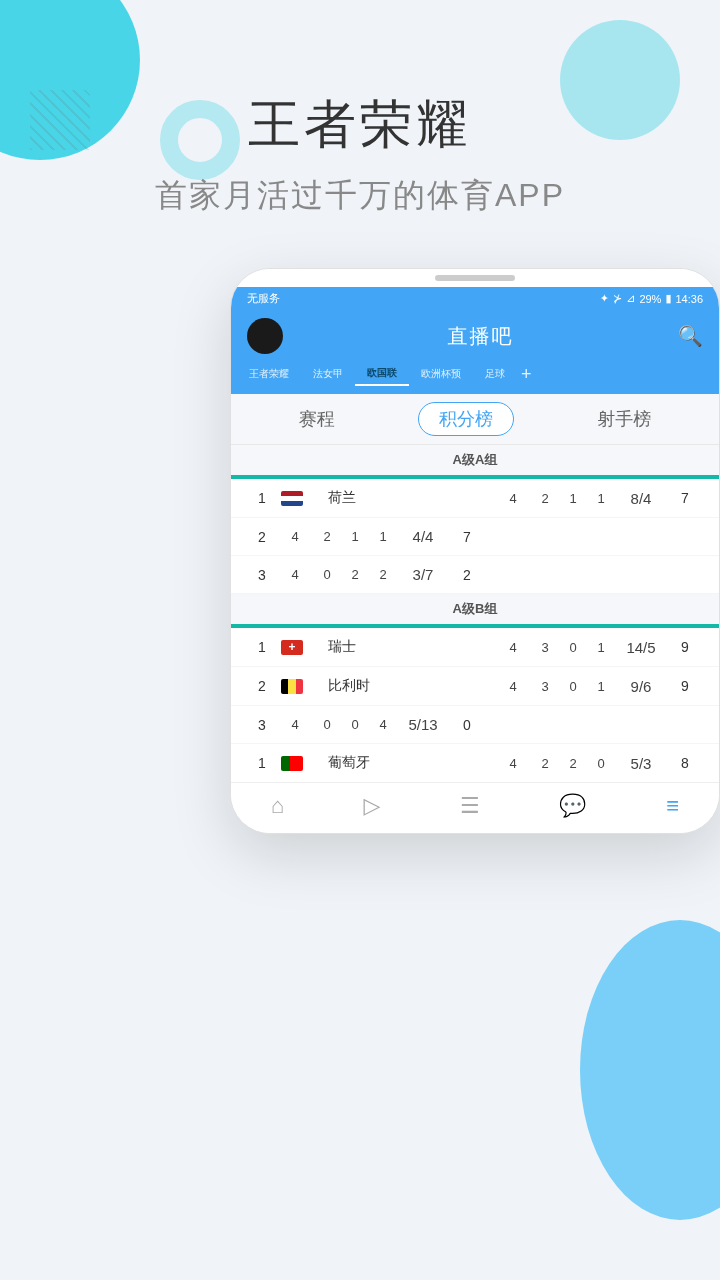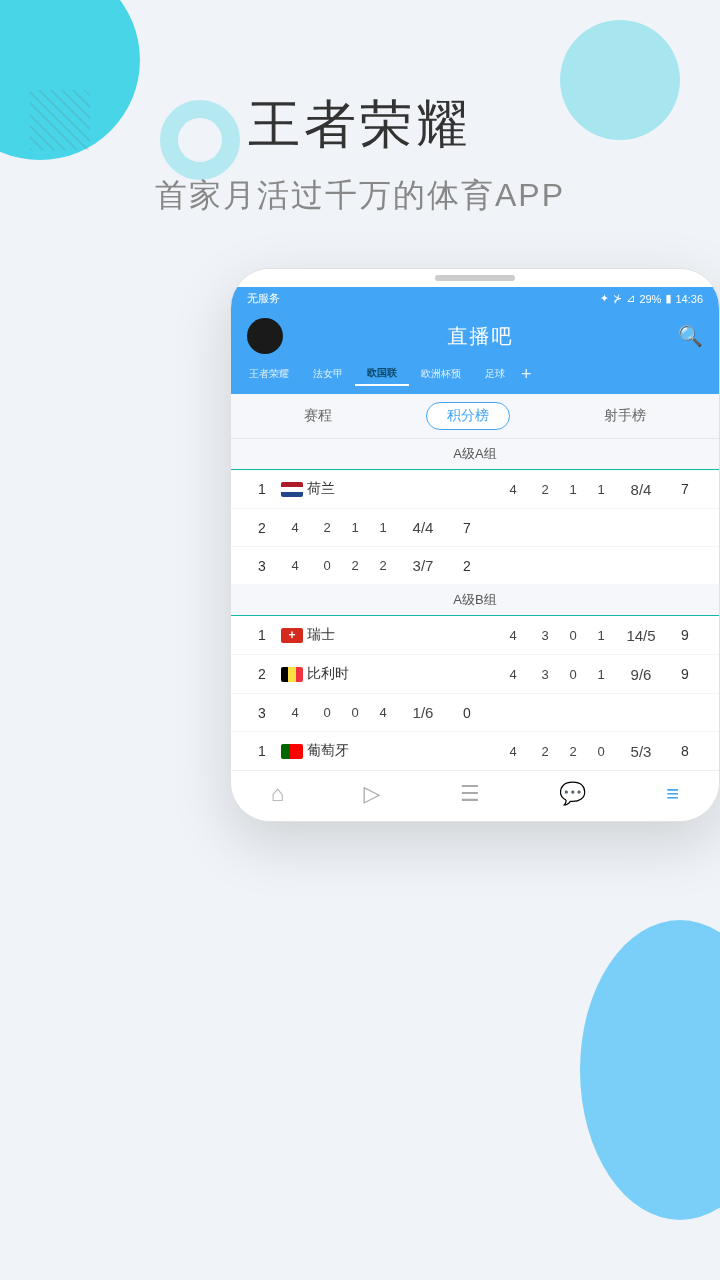--- a/index.html
+++ b/index.html
@@ -192,21 +192,21 @@
     
     .sub-tabs {
       background: #f5f7fa;
       display: flex;
       justify-content: space-around;
       align-items: center;
       padding: 8px 16px;
       border-bottom: 1px solid #e8e8e8;
     }
     .sub-tab {
-      font-size: 14px;
+      font-size: 18px;
       color: #666;
       padding: 4px 20px;
       cursor: pointer;
     }
     .sub-tab.active {
       color: #42a5f5;
       background: #fff;
       border: 1px solid #42a5f5;
       border-radius: 20px;
     }
@@ -232,42 +232,43 @@
     .col-loss { width: 28px; text-align: center; }
     .col-goals { width: 52px; text-align: center; }
     .col-pts { width: 36px; text-align: center; }
 
     .group-header {
       background: #f5f7fa;
       text-align: center;
       font-size: 13px;
       color: #555;
       padding: 6px 12px;
-      border-bottom: 1px solid #14b8a6;
+      border-bottom: 4px solid #14b8a6;
+      font-weight: bold;
     }
 
     .table-row {
       display: flex;
       align-items: center;
       padding: 10px 16px;
       border-bottom: 1px solid #f5f5f5;
     }
     .table-row:last-child { border-bottom: none; }
 
     .rank-num {
       width: 30px;
       text-align: center;
       font-size: 14px;
       color: #333;
     }
     .team-info {
       flex: 1;
       display: flex;
       align-items: center;
-      gap: 4px;
+      gap: 25px;
       padding-left: 4px;
     }
     .flag {
       width: 22px;
       height: 15px;
       border-radius: 2px;
       overflow: hidden;
       flex-shrink: 0;
     }
     .team-name {
@@ -459,21 +460,21 @@
         <div class="cell">1</div>
         <div class="cell-goals">9/6</div>
         <div class="cell-pts">9</div>
       </div>
       <div class="table-row">
         <div class="rank-num">3</div>
         <div class="cell-matches">4</div>
         <div class="cell">0</div>
         <div class="cell">0</div>
         <div class="cell">4</div>
-        <div class="cell-goals">1/6</div>
+        <div class="cell-goals">5/13</div>
         <div class="cell-pts">0</div>
       </div>
 
       <div class="table-row">
         <div class="rank-num">1</div>
         <div class="team-info">
           <div class="flag flag-pt"></div>
           <span class="team-name">葡萄牙</span>
         </div>
         <div class="cell-matches">4</div>

